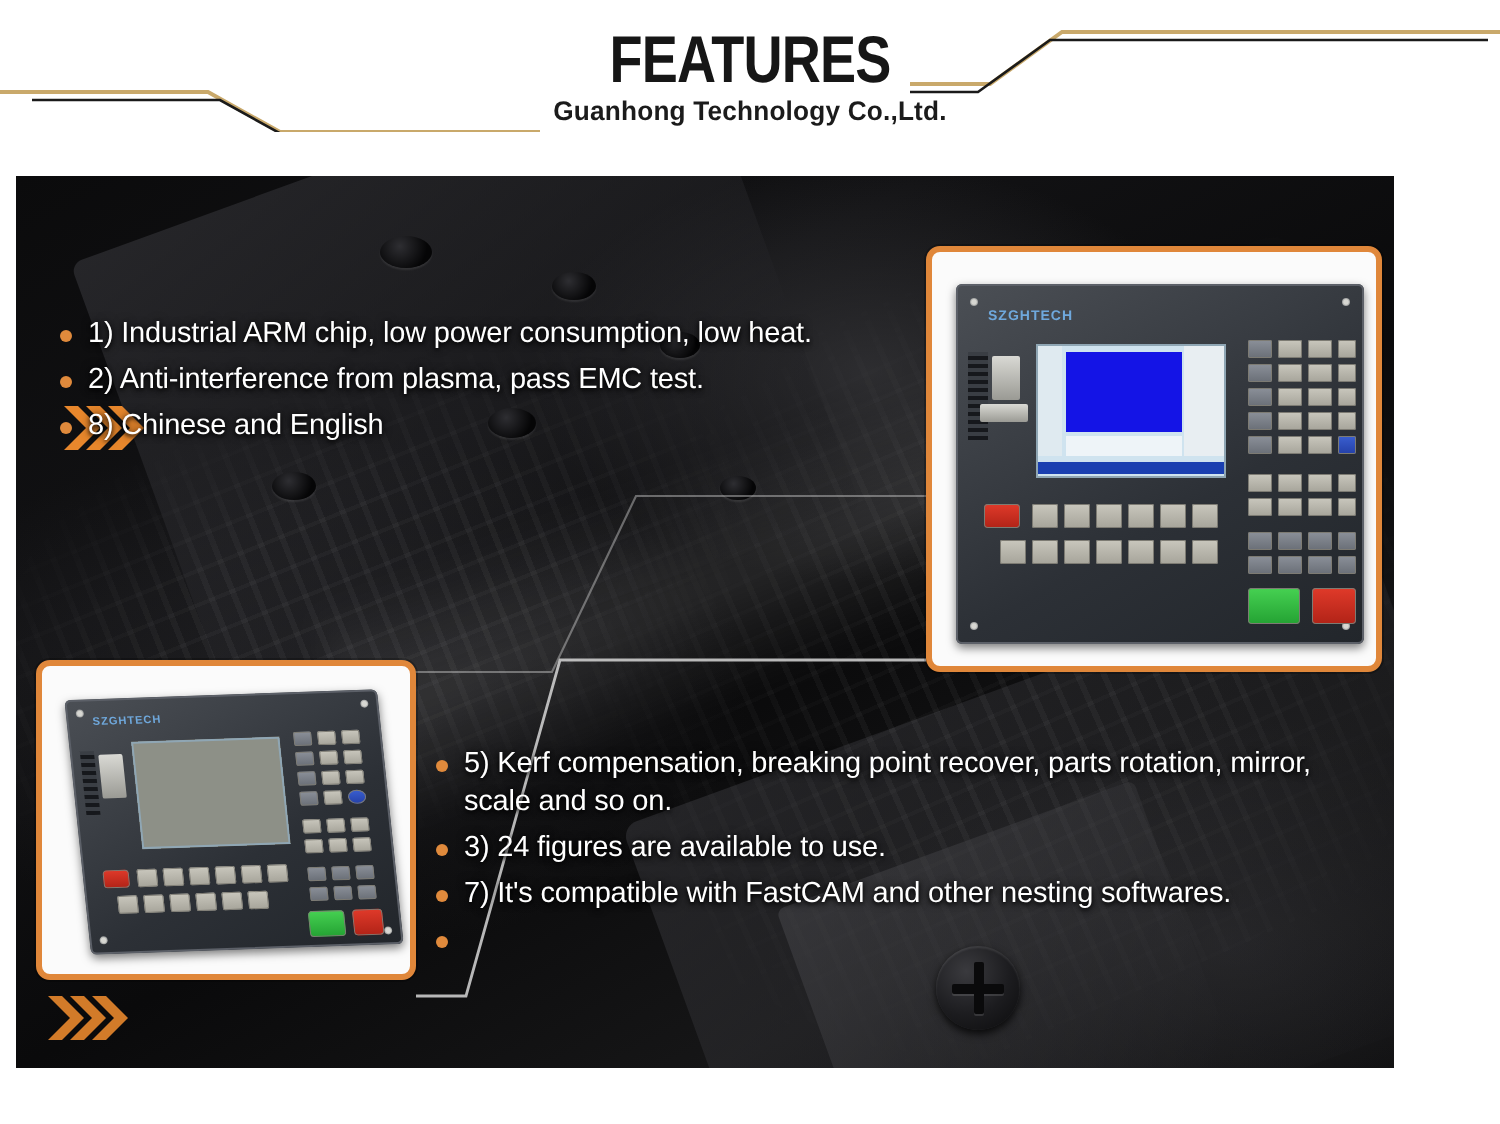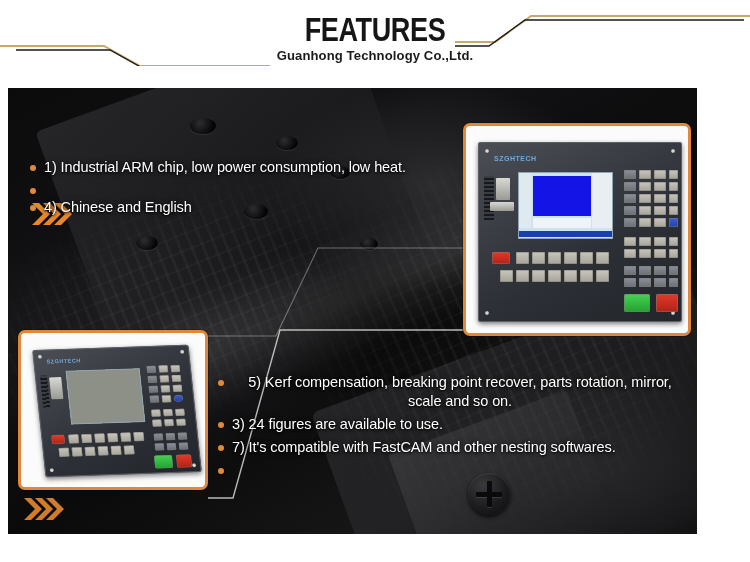--- a/index.html
+++ b/index.html
@@ -202,28 +202,29 @@
     </svg>
   </div>
 
   <div class="bullets" style="left:22px;top:70px;width:410px;">
     <div class="bullet-row">
       <span class="bullet-dot"></span>
       <span class="bullet-text">1) Industrial ARM chip, low power consumption, low heat.</span>
     </div>
     <div class="bullet-row">
       <span class="bullet-dot"></span>
-    </div>
-    <div class="bullet-row">
-      <span class="bullet-dot"></span>
-      <span class="bullet-text">4) Chinese and English</span>
-    </div>
-  </div>
-
-  <div class="bullets" style="left:210px;top:285px;width:470px;text-align:center;">
+      <span class="bullet-text">2) Anti-interference from plasma, pass EMC test.</span>
+    </div>
+    <div class="bullet-row">
+      <span class="bullet-dot"></span>
+      <span class="bullet-text">8) Chinese and English</span>
+    </div>
+  </div>
+
+  <div class="bullets" style="left:210px;top:285px;width:470px;">
     <div class="bullet-row">
       <span class="bullet-dot"></span>
       <span class="bullet-text">5) Kerf compensation, breaking point recover, parts rotation, mirror, scale and so on.</span>
     </div>
     <div class="bullet-row">
       <span class="bullet-dot"></span>
       <span class="bullet-text">3) 24 figures are available to use.</span>
     </div>
     <div class="bullet-row">
       <span class="bullet-dot"></span>

